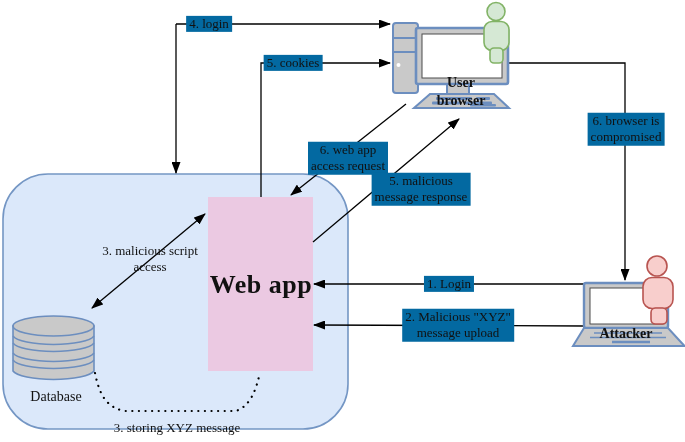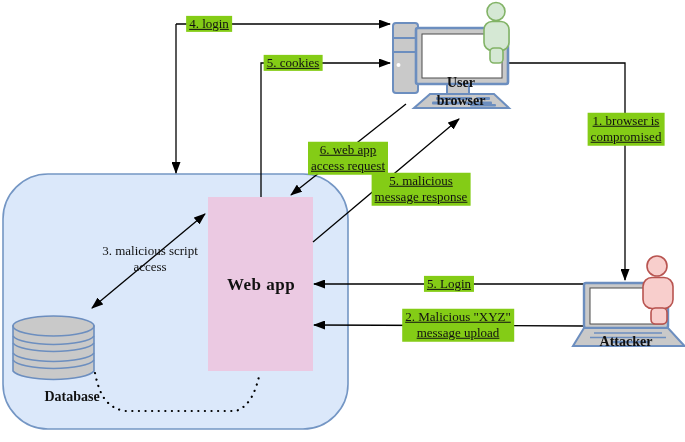--- a/index.html
+++ b/index.html
@@ -1,23 +1,23 @@
 <!DOCTYPE html>
 <html style="--container-fill: #dbe8fa; --container-stroke: #7496c4; --webapp-fill: #ebc9e2; --device-fill: #c9c9c9; --device-stroke: #6c8ebf; --user-fill: #d5e8d4; --user-stroke: #82b366; --attacker-fill: #f8cecc; --attacker-stroke: #b85450; --arrow-color: #000000;"><head>
 <meta charset="utf-8">
 <style>
   html,body{margin:0;padding:0;background:#fff;}
   #stage{position:relative;width:685px;height:442px;background:#fff;overflow:hidden;
          font-family:"Liberation Serif", serif;color:#111;}
   #stage svg{position:absolute;left:0;top:0;}
   .lbl{position:absolute;transform:translate(-50%,-50%);font-size:13px;line-height:1.25;
        text-align:center;white-space:pre-line;color:#111;}
-  .lbl.bgw{background:#84cc16;padding:0 3px;text-decoration:underline;}
-  .lbl.bold{font-weight:bold;margin-left:16px;}
-  .webapp-title{font-size:17px;font-weight:bold;letter-spacing:.5px;text-align:center;}
+  .lbl.bgw{background:#0369a1;padding:0 3px;}
+  .lbl.bold{font-weight:normal;}
+  .webapp-title{font-size:26px;font-weight:bold;letter-spacing:.5px;text-align:center;}
   .node-title{font-size:14px;font-weight:bold;line-height:1.3;margin-top:37px;}
   
   .boundary{fill:var(--container-fill,#dbe8fa);stroke:var(--container-stroke,#7496c4);stroke-width:1.6;}
   .webapp{fill:var(--webapp-fill,#ebc9e2);}
   .dev{fill:var(--device-fill,#c9c9c9);stroke:var(--device-stroke,#6c8ebf);}
   .devline{stroke:var(--device-stroke,#6c8ebf);fill:none;}
   .devfill{fill:var(--device-stroke,#6c8ebf);}
   .screen{fill:#ffffff;stroke:#4d4d4d;stroke-width:1;}
   .person-green{fill:var(--user-fill,#d5e8d4);stroke:var(--user-stroke,#82b366);stroke-width:1.6;}
   .person-red{fill:var(--attacker-fill,#f8cecc);stroke:var(--attacker-stroke,#b85450);stroke-width:1.6;}
@@ -104,26 +104,27 @@
       <line class="devline" stroke-width="2.6" x1="612" y1="342" x2="650" y2="342"></line>
     </g>
   </svg>
 
   <div class="lbl bgw" style="left:209px;top:24px;">4. login</div>
   <div class="lbl bgw" style="left:293px;top:63px;">5. cookies</div>
   <div class="lbl bgw" style="left:348px;top:141px;margin-top:17px;">6. web app
 access request</div>
   <div class="lbl bgw" style="left:421px;top:189px;">5. malicious
 message response</div>
-  <div class="lbl bgw" style="left:626px;top:129px;">1. browser is
+  <div class="lbl bgw" style="left:626px;top:129px;">6. browser is
 compromised</div>
-  <div class="lbl bgw" style="left:449px;top:284px;">5. Login</div>
+  <div class="lbl bgw" style="left:449px;top:284px;">1. Login</div>
   <div class="lbl bgw" style="left:458px;top:325px;">2. Malicious "XYZ"
 message upload</div>
   <div class="lbl" style="left:150px;top:259px;">3. malicious script
 access</div>
+  <div class="lbl" style="left:177px;top:428px;">3. storing XYZ message</div>
 
   <div class="lbl webapp-title" style="left:261px;top:285px;">Web app</div>
   <div class="lbl bold" style="left:56px;top:397px;font-size:14px;">Database</div>
   <div class="lbl node-title" style="left:461px;top:55px;">User
 browser</div>
-  <div class="lbl node-title" style="left:626px;top:305px;">Attacker</div>
+  <div class="lbl node-title" style="left:626px;top:297px;">Attacker</div>
 </div>
 
 </body></html>

